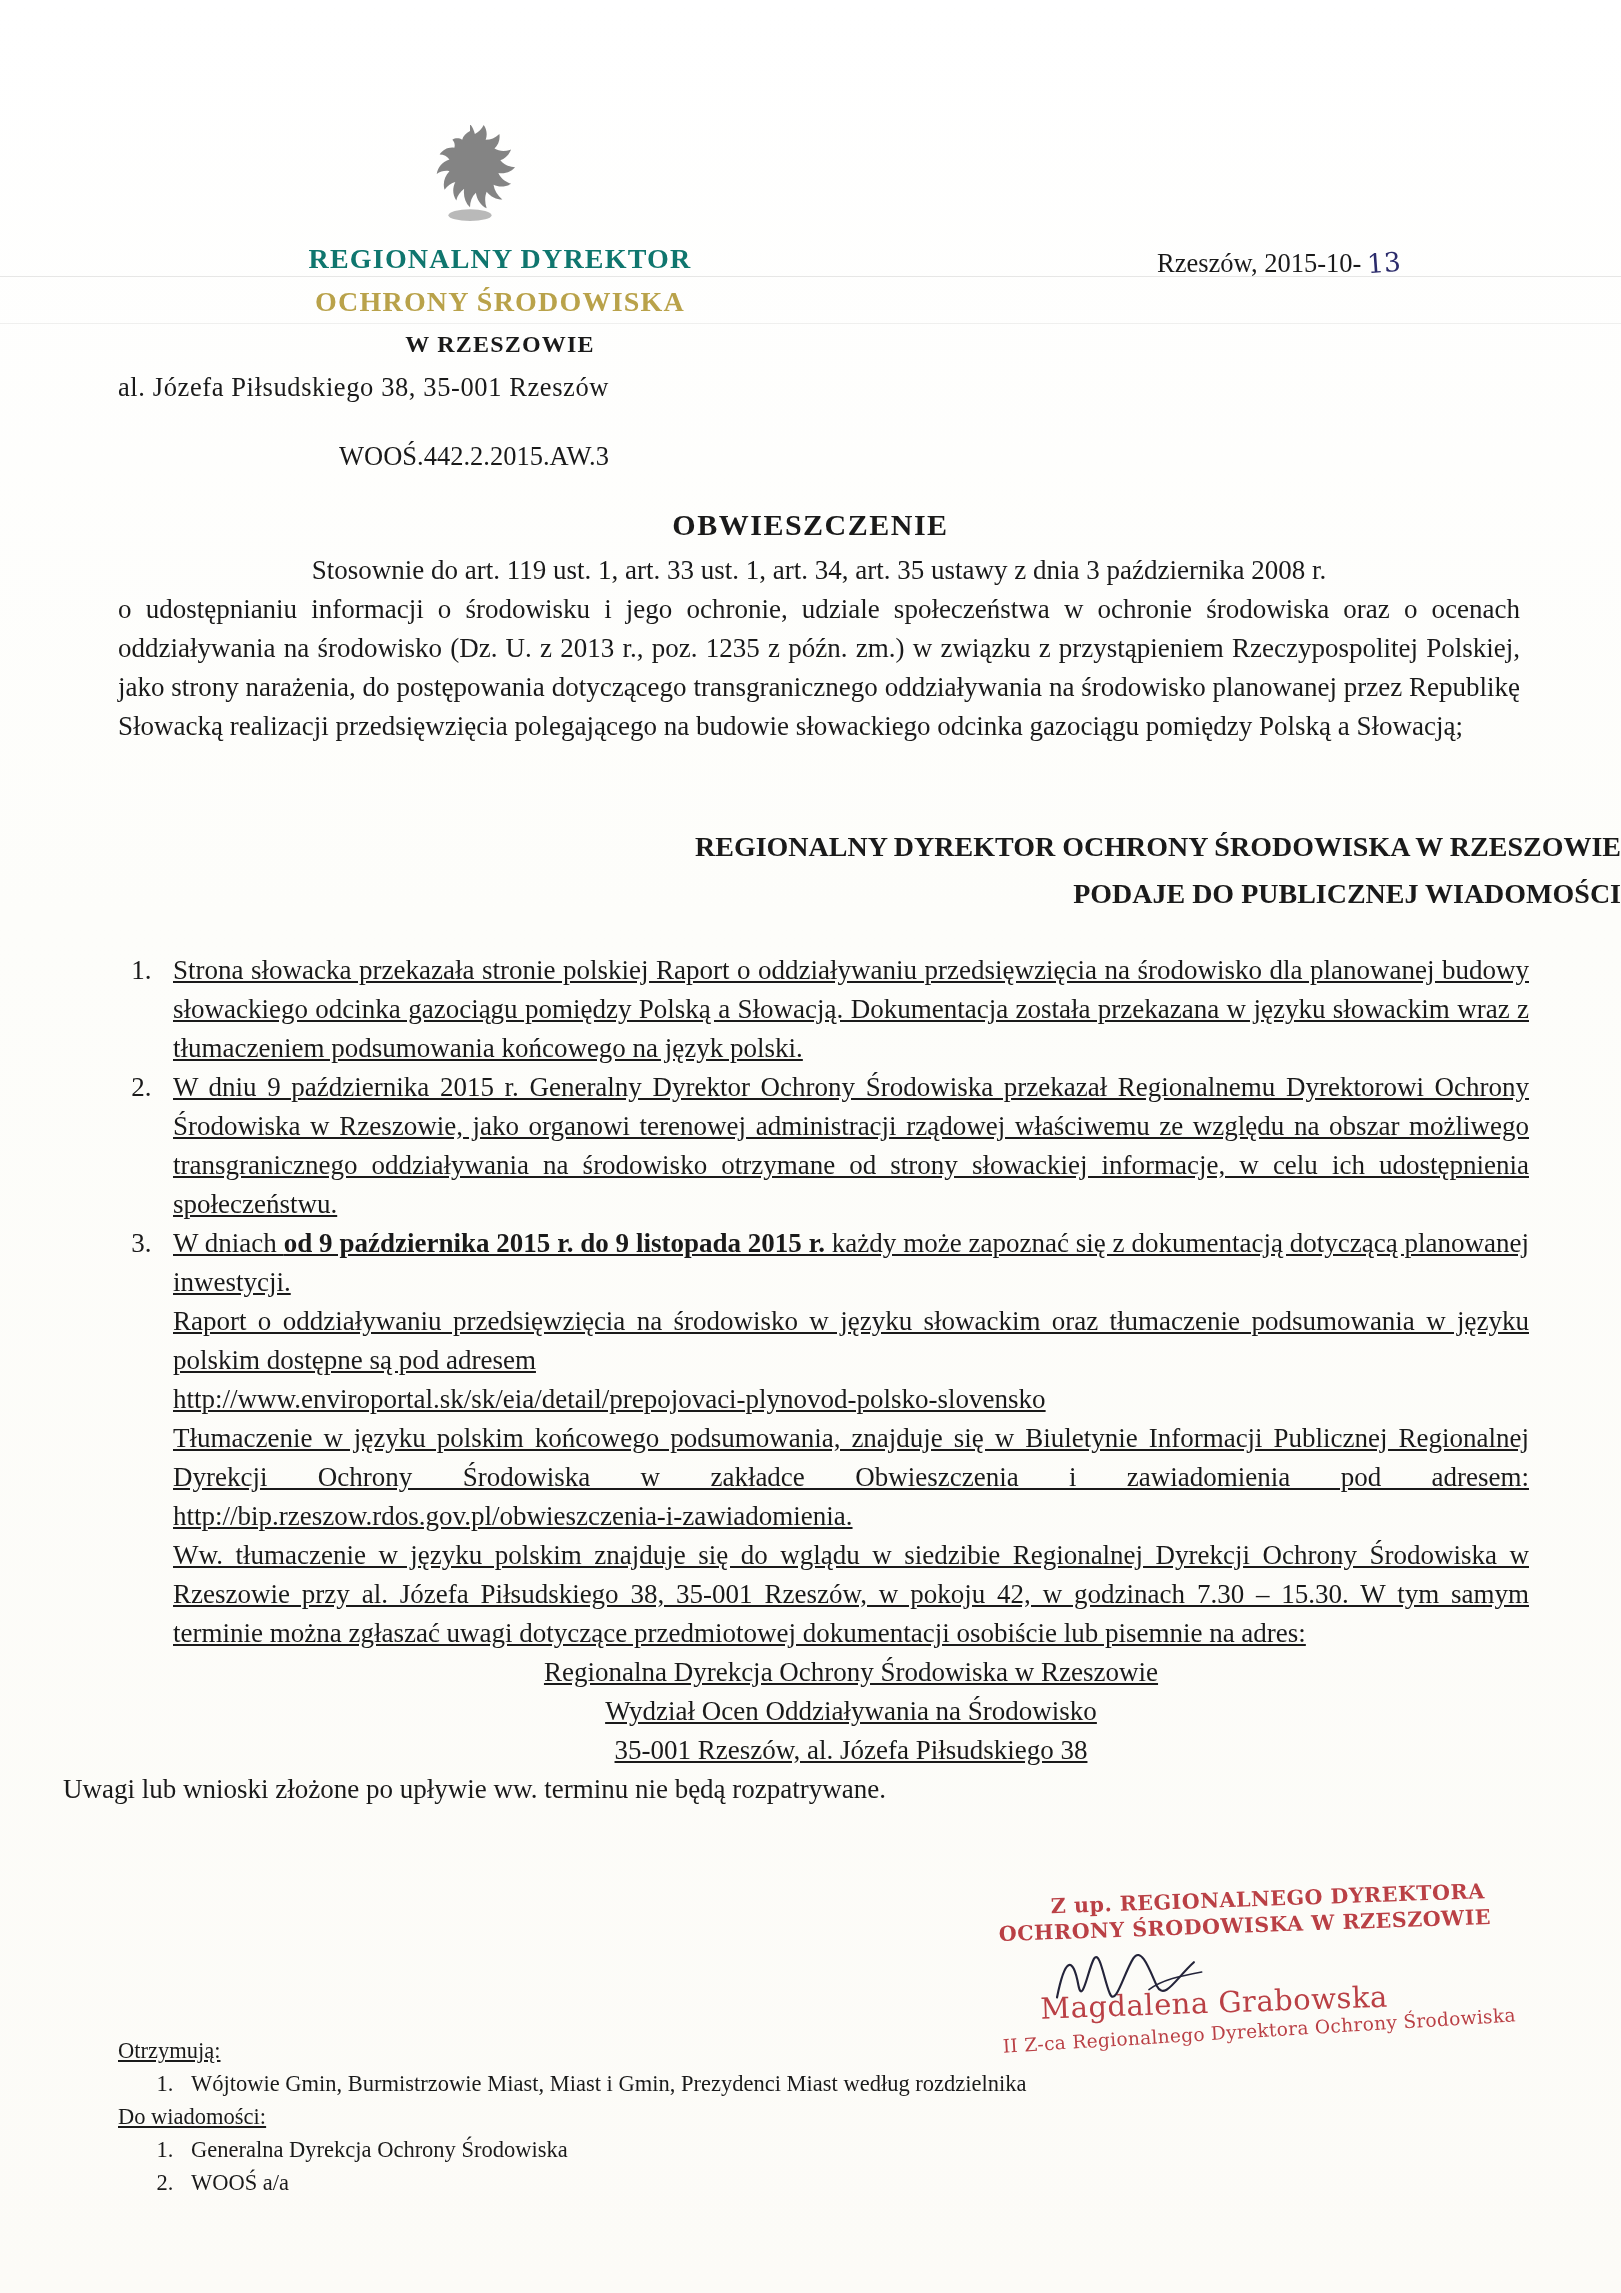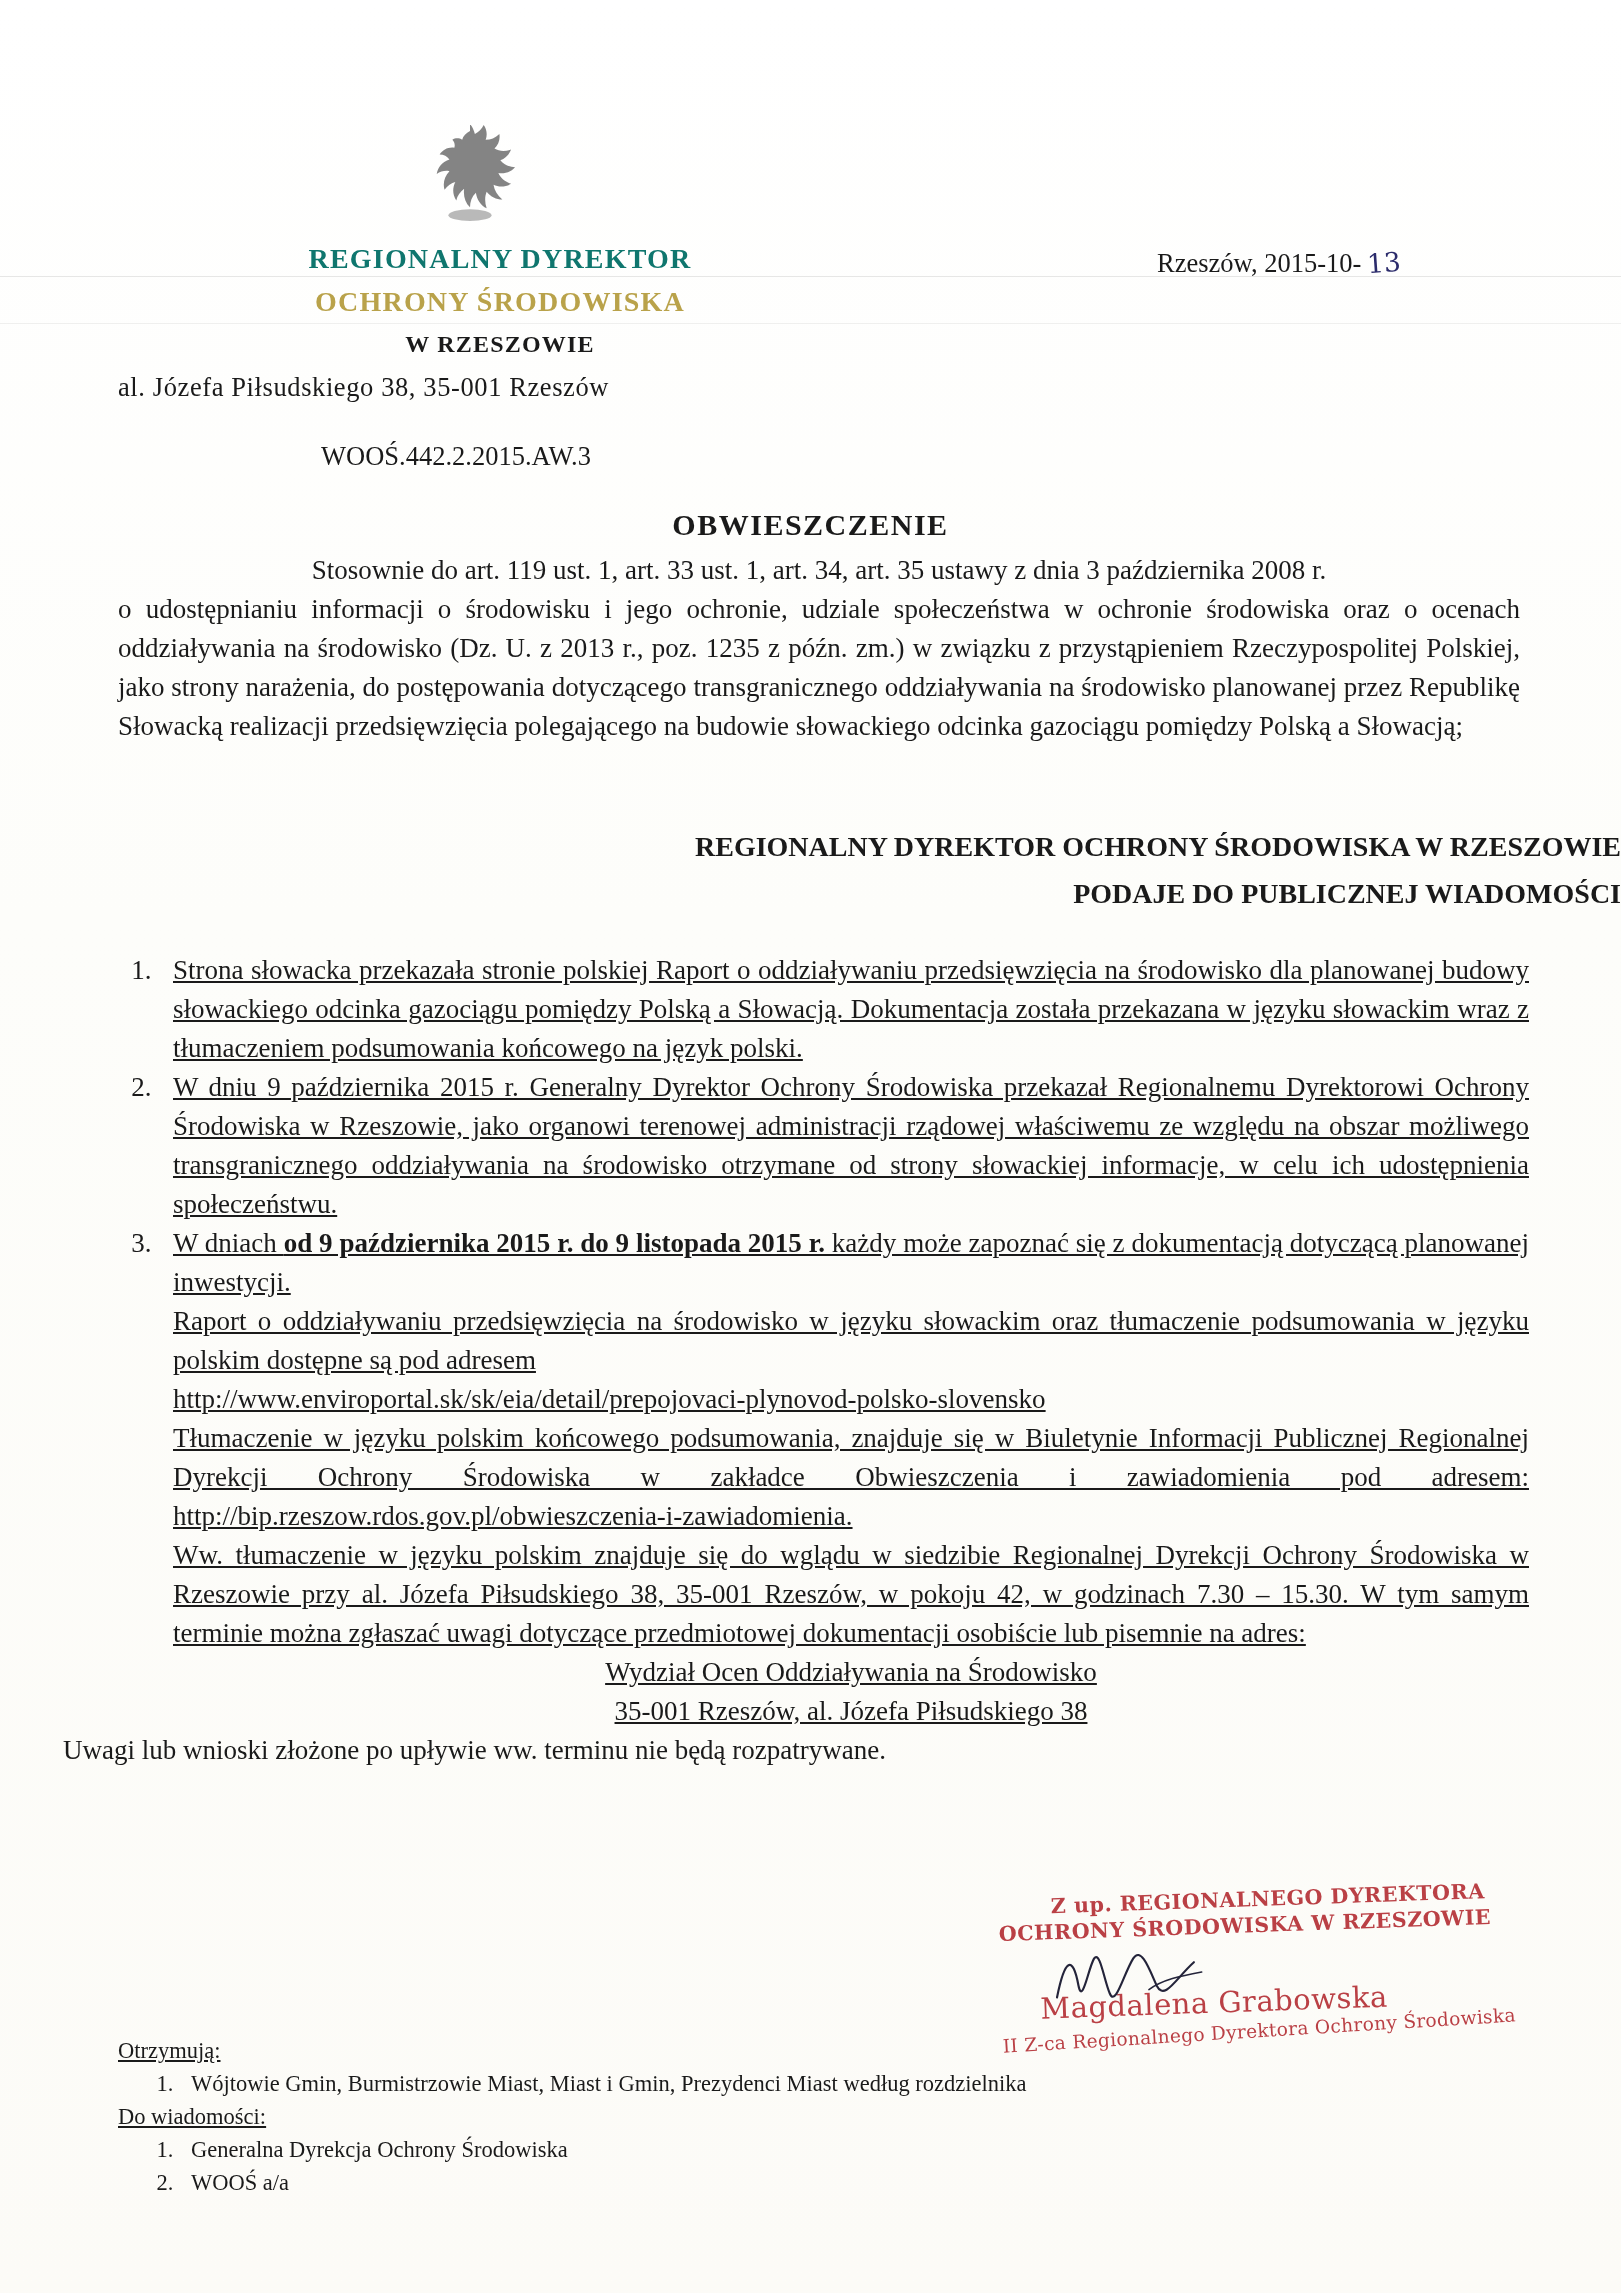--- a/index.html
+++ b/index.html
@@ -85,21 +85,21 @@
   }
   .address-line {
     position: absolute;
     left: 118px;
     top: 372px;
     font-size: 26.5px;
     letter-spacing: 0.6px;
   }
   .case-number {
     position: absolute;
-    left: 321px;
+    left: 339px;
     top: 441px;
     font-size: 26.5px;
   }
   
   .scanline {
     position: absolute;
     left: 0;
     width: 1621px;
     height: 1px;
     background: rgba(120,120,120,0.18);
@@ -316,20 +316,21 @@
 
       <div class="item">
         <div class="num">3.</div>
         <div class="body">
           <p><span>W dniach </span><span class="bold">od 9 października 2015 r. do 9 listopada 2015 r.</span><span> każdy może zapoznać się z dokumentacją dotyczącą planowanej inwestycji.</span></p>
           <p><span>Raport o oddziaływaniu przedsięwzięcia na środowisko w języku słowackim oraz tłumaczenie podsumowania w języku polskim dostępne są pod adresem</span></p>
           <p class="url">http://www.enviroportal.sk/sk/eia/detail/prepojovaci-plynovod-polsko-slovensko</p>
           <p>Tłumaczenie w języku polskim końcowego podsumowania, znajduje się w Biuletynie Informacji Publicznej Regionalnej Dyrekcji Ochrony Środowiska w zakładce Obwieszczenia i zawiadomienia pod adresem: http://bip.rzeszow.rdos.gov.pl/obwieszczenia-i-zawiadomienia.</p>
           <p>Ww. tłumaczenie w języku polskim znajduje się do wglądu w siedzibie Regionalnej Dyrekcji Ochrony Środowiska w Rzeszowie przy al. Józefa Piłsudskiego 38, 35-001 Rzeszów, w pokoju 42, w godzinach 7.30 – 15.30. W tym samym terminie można zgłaszać uwagi dotyczące przedmiotowej dokumentacji osobiście lub pisemnie na adres:</p>
           <div class="addr-block">
+            <div>Regionalna Dyrekcja Ochrony Środowiska w Rzeszowie</div>
             <div>Wydział Ocen Oddziaływania na Środowisko</div>
             <div>35-001 Rzeszów, al. Józefa Piłsudskiego 38</div>
           </div>
         </div>
       </div>
 
       <div style="margin-left:-55px;" class="tail-line">Uwagi lub wnioski złożone po upływie ww. terminu nie będą rozpatrywane.</div>
     </div>
 
     <div class="stamp">

